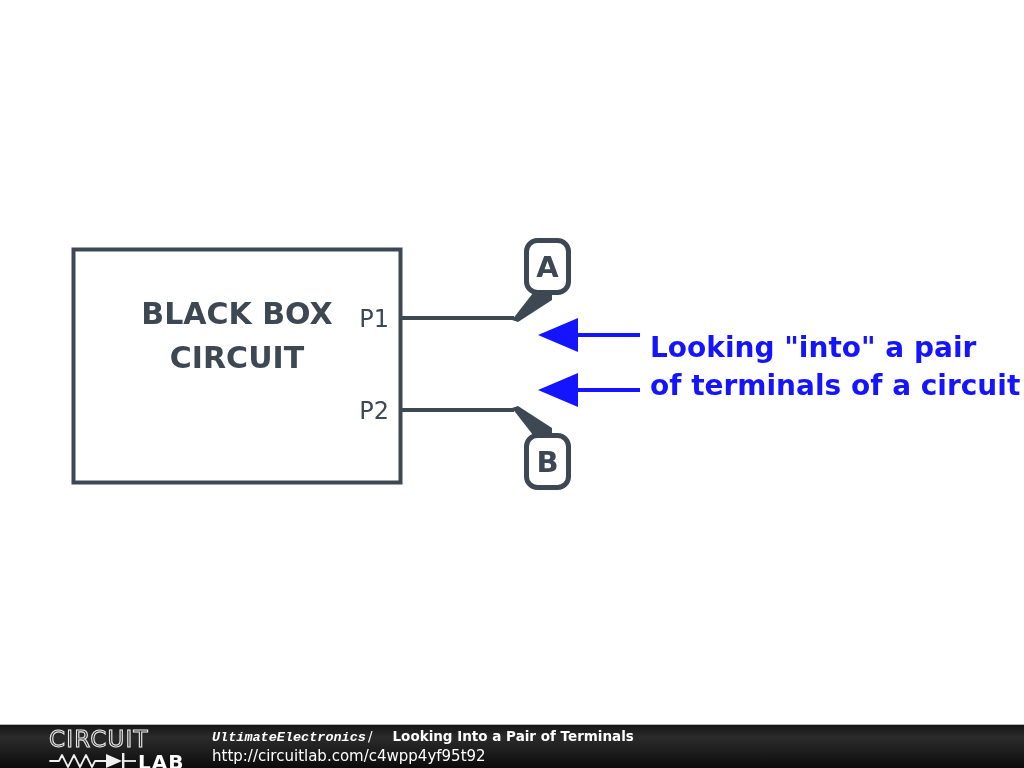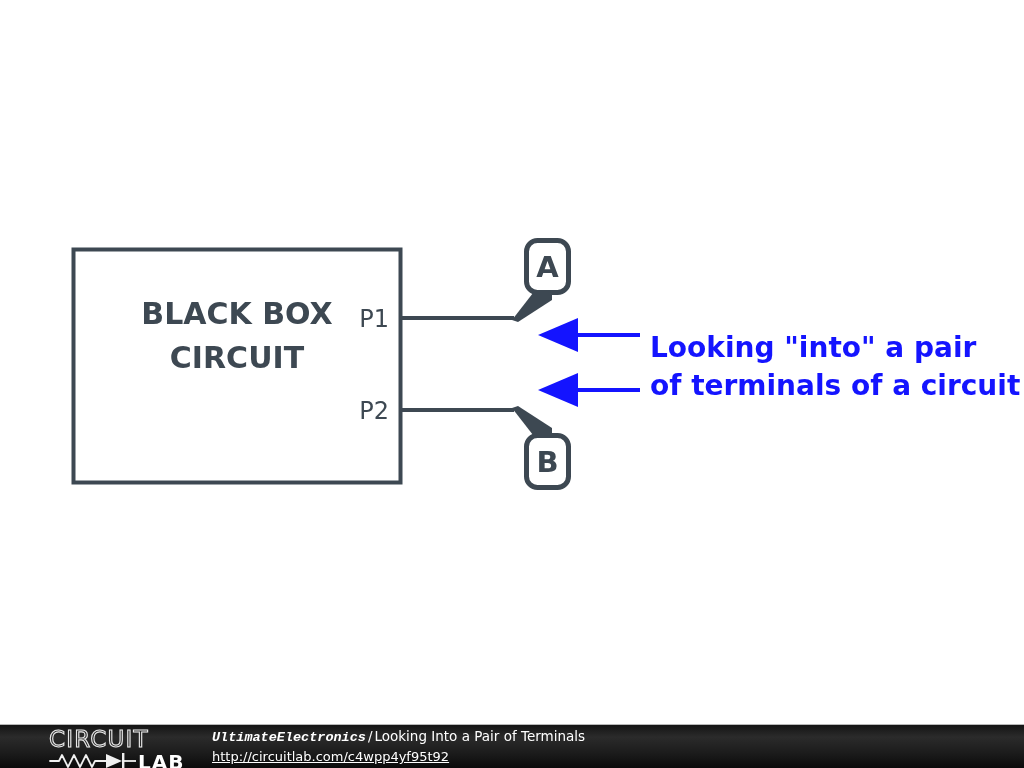--- a/index.html
+++ b/index.html
@@ -69,29 +69,29 @@
     font-style: italic;
     font-weight: bold;
     font-family: Liberation Mono, monospace;
   }
   .footer-line1 .sep {
     font-weight: normal;
     font-style: normal;
     padding: 0 2px;
   }
   .footer-line1 .title {
-    font-weight: normal;
+    font-weight: bold;
+    margin-left: 18px;
   }
   .footer-line2 {
-    font-size: 13px;
+    font-size: 15px;
     line-height: 19px;
     white-space: nowrap;
     color: #ffffff;
     font-weight: normal;
-    text-decoration: underline;
   }
 </style>
 </head>
 <body>
 
 <div id="slide">
 
   <svg id="schematic" viewBox="0 0 1024 724">
 
     <rect x="73.5" y="249.5" width="327" height="233" fill="#ffffff" stroke="#3d4852" stroke-width="4"></rect>

